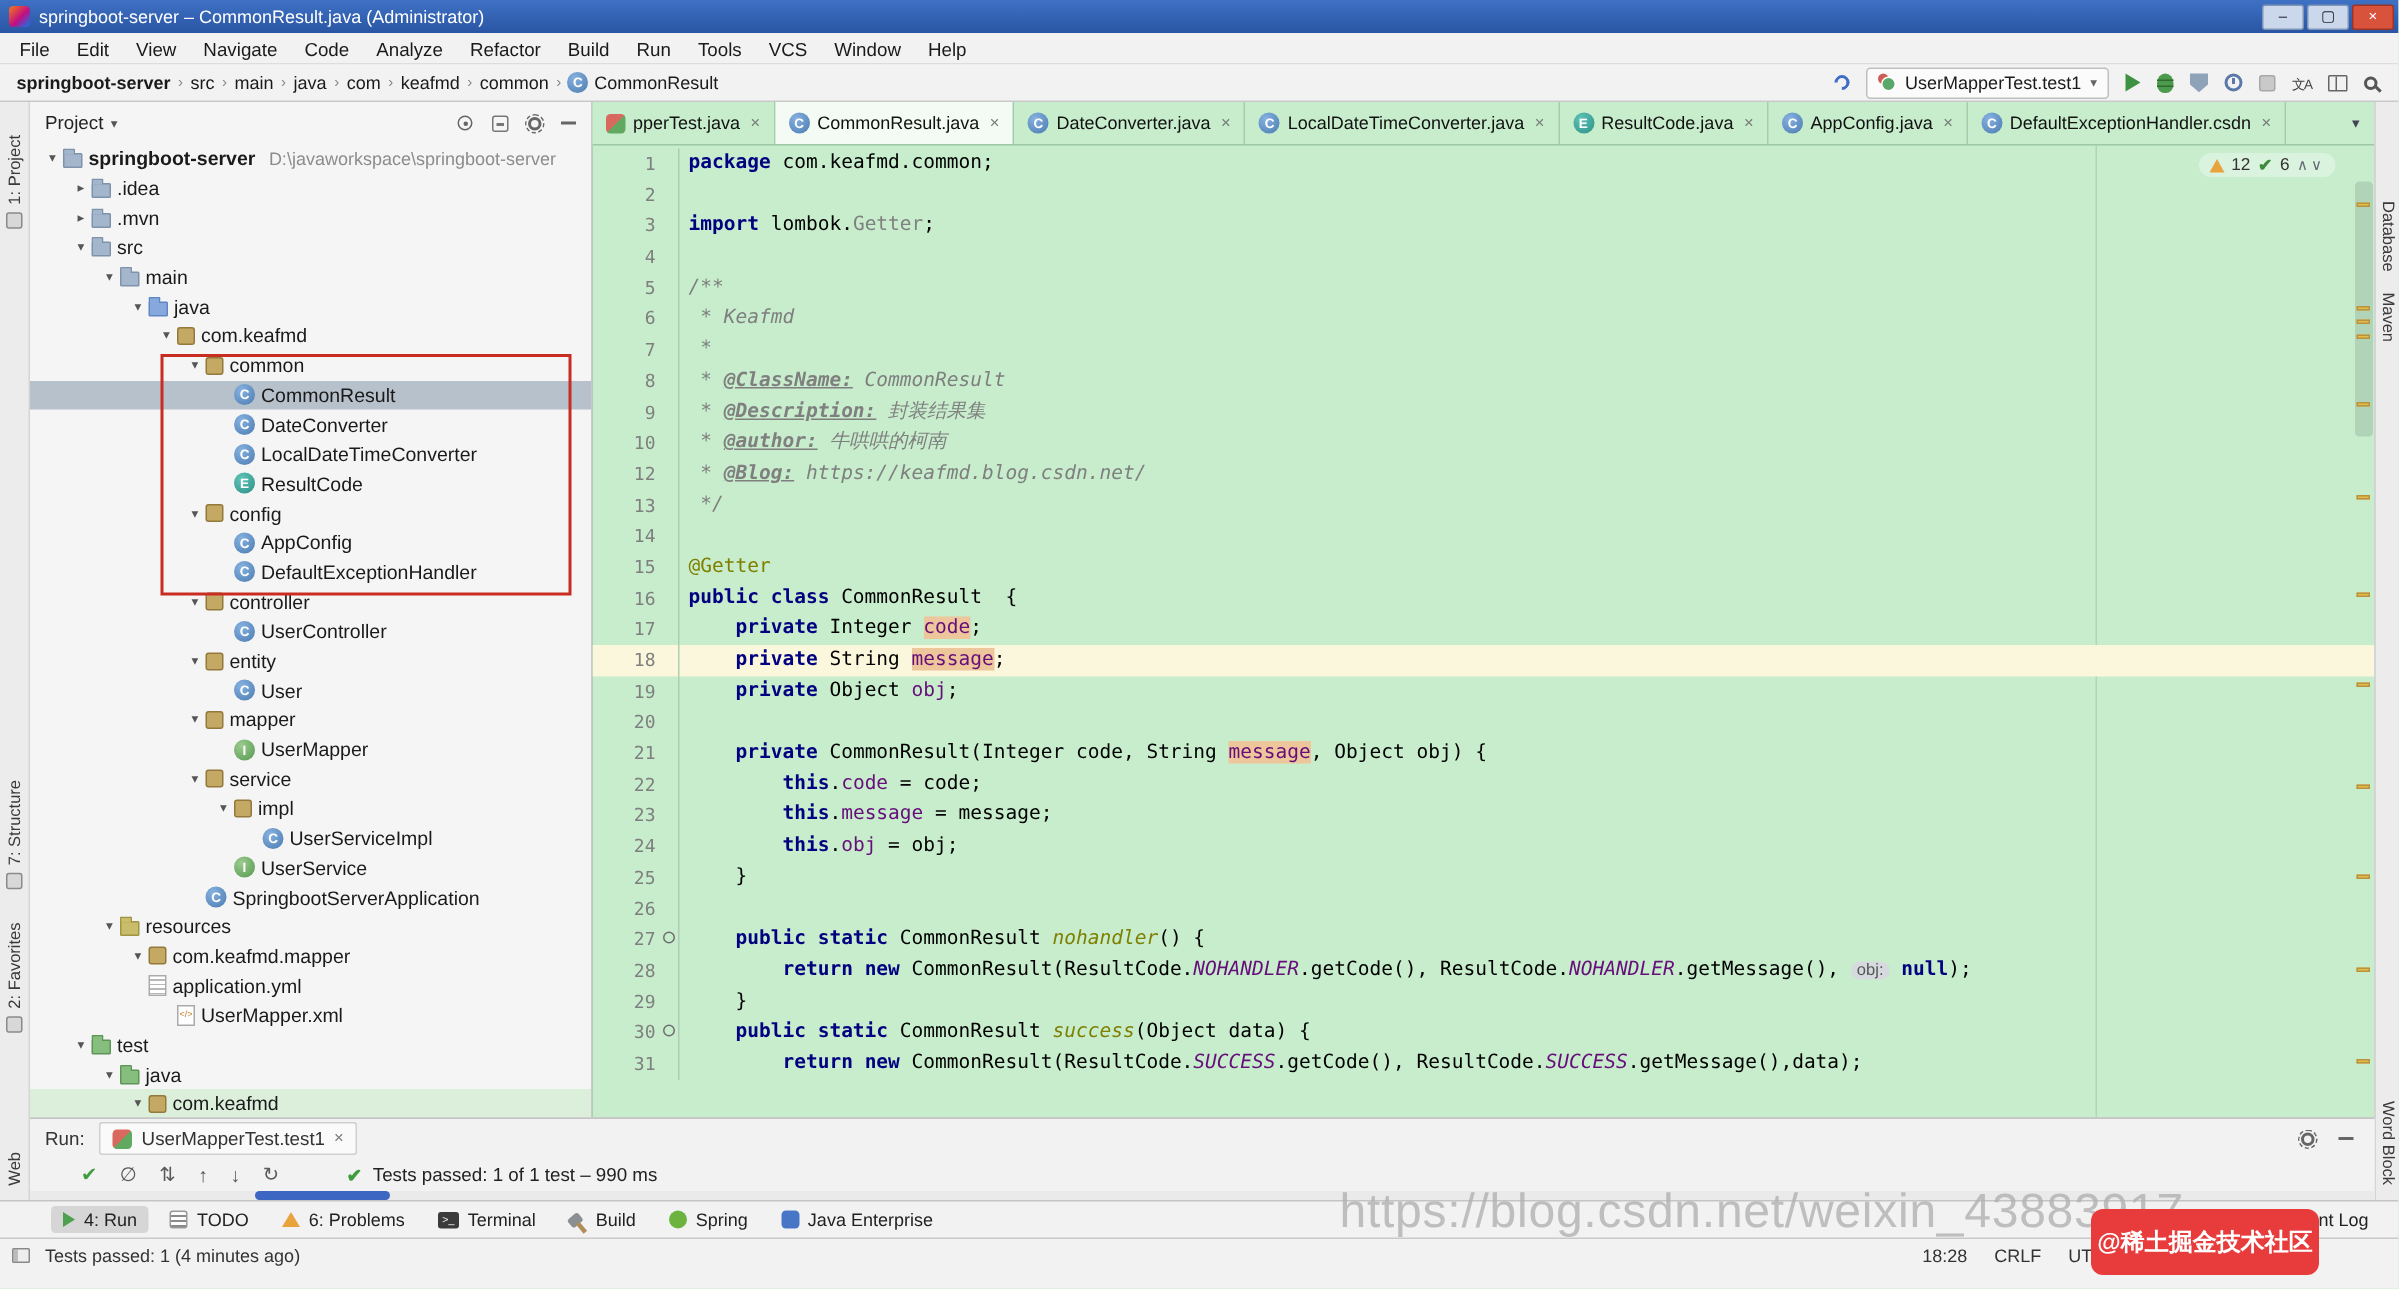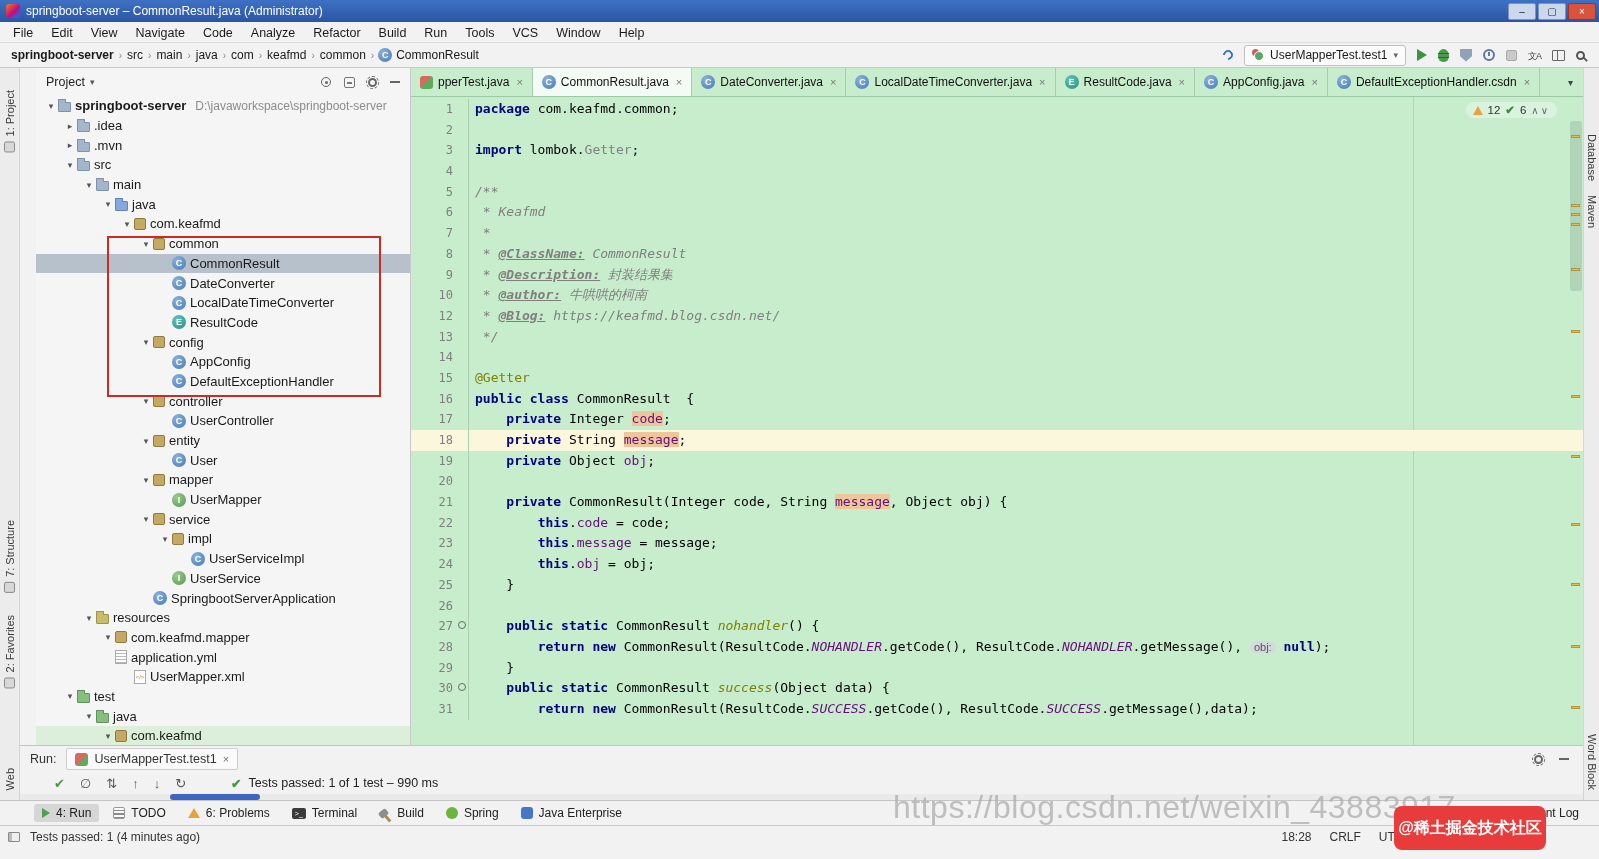--- a/index.html
+++ b/index.html
@@ -62,21 +62,21 @@
   .stripe { position:absolute; top:68px; height:732px; background:#ECECEC; display:flex; flex-direction:column; align-items:center; font-size:11px; color:#3a3a3a; z-index:5; }
   .stripe.left { left:0; width:20px; border-right:1px solid #D5D5D5; }
   .stripe.right { right:0; width:16px; border-left:1px solid #D5D5D5; }
   .stripe-label { writing-mode:vertical-rl; display:flex; align-items:center; gap:5px; white-space:nowrap; }
   .stripe.left .stripe-label { transform:rotate(180deg); }
   .st-ic { width:11px; height:11px; border:1px solid #8A8A8A; background:#D8D8D8; border-radius:2px; flex:none; }
   .sp-top { margin-top:22px; } .sp-mid { margin-top:368px; } .sp-gap { margin-top:22px; } .sp-bot { margin-top:auto; margin-bottom:10px; }
   .sp-rtop { margin-top:66px; } .sp-rgap { margin-top:14px; }
 
   
-  .main { position:absolute; left:36px; right:16px; top:68px; height:677px; display:flex; background:#0f172a; }
+  .main { position:absolute; left:20px; right:16px; top:68px; height:677px; display:flex; background:#0f172a; }
 
   
   .project { width:375px; flex:none; background:#F5F5F5; border-right:1px solid #C9C9C9; display:flex; flex-direction:column; overflow:hidden; }
   .p-header { height:28px; display:flex; align-items:center; gap:6px; padding:0 10px; font-size:12.5px; color:#222; }
   .ph-title { display:flex; align-items:center; gap:5px; }
   .ph-arrow { font-size:9px; color:#555; }
   .ph-icons { margin-left:auto; display:flex; align-items:center; gap:13px; }
   .p-tree { flex:1; overflow:hidden; position:relative; font-size:13px; }
   .t-row { height:19.7px; display:flex; align-items:center; white-space:nowrap; }
   .t-row.selected { background:#B6C1CB; }

